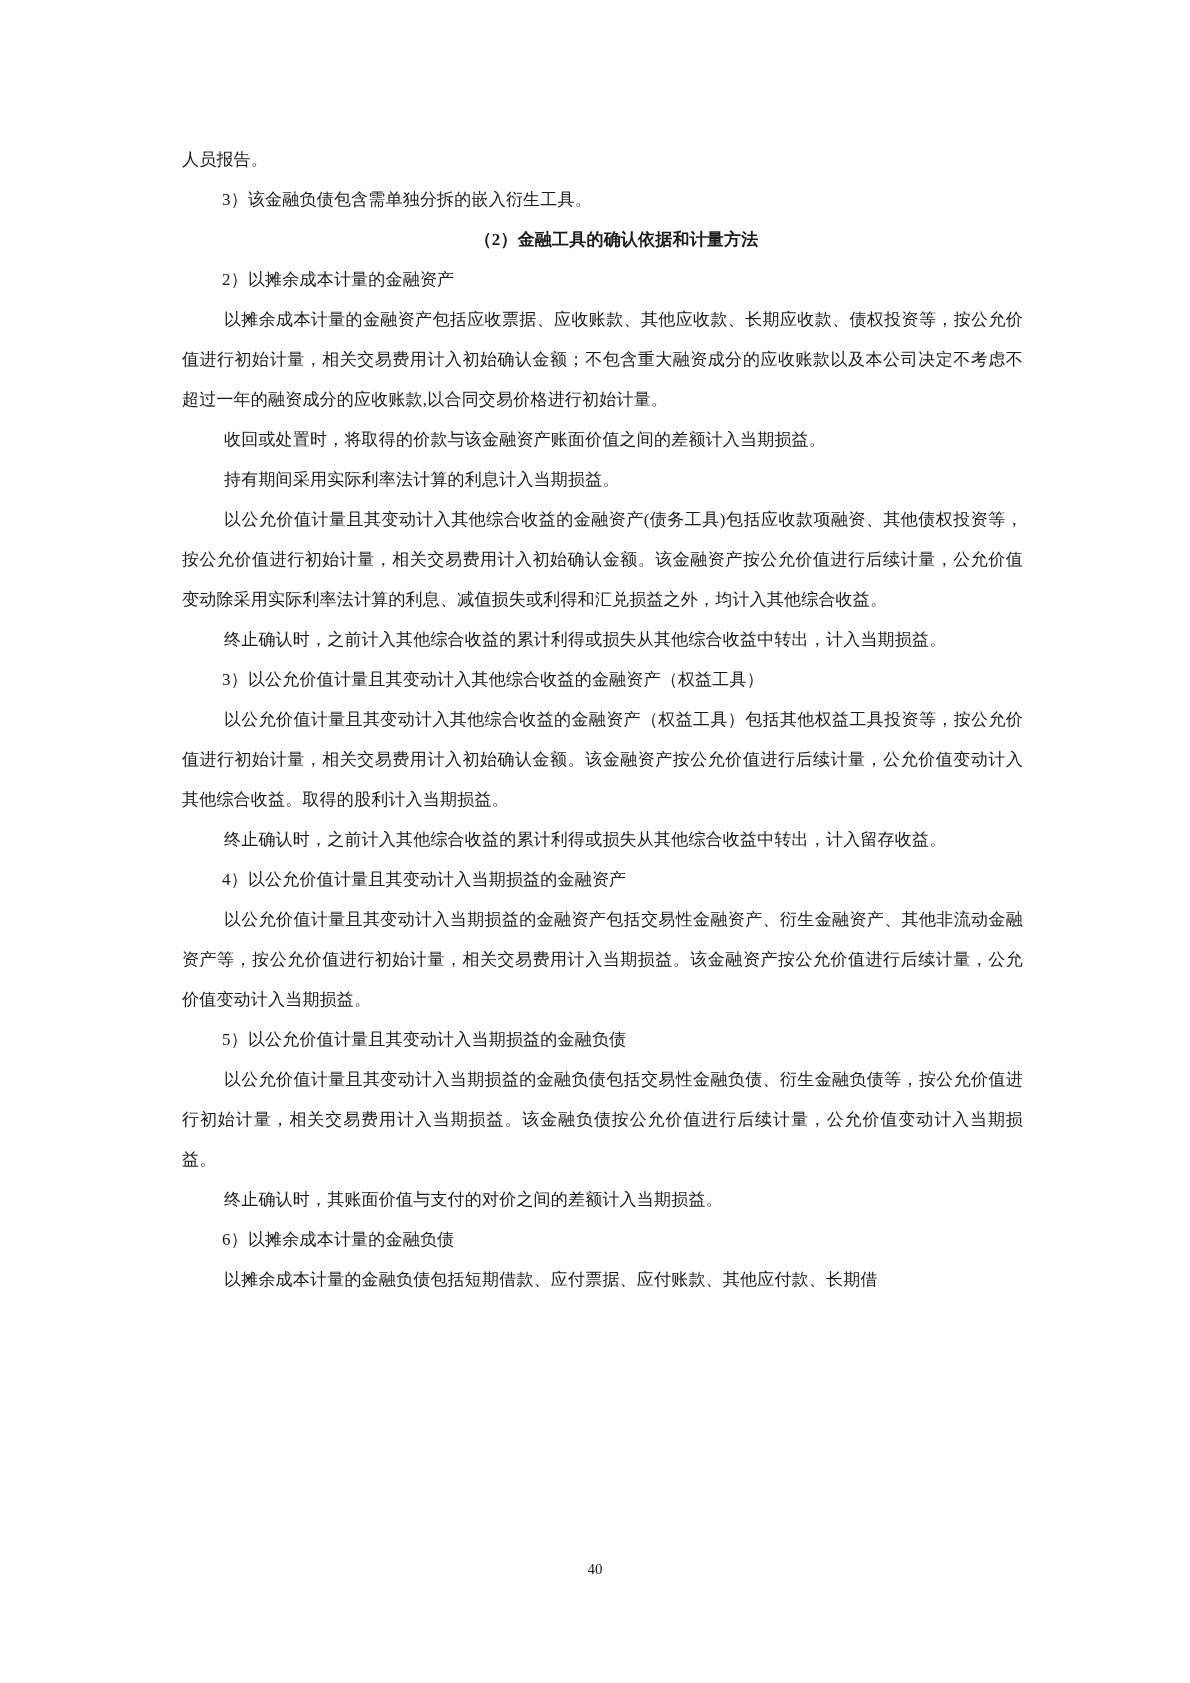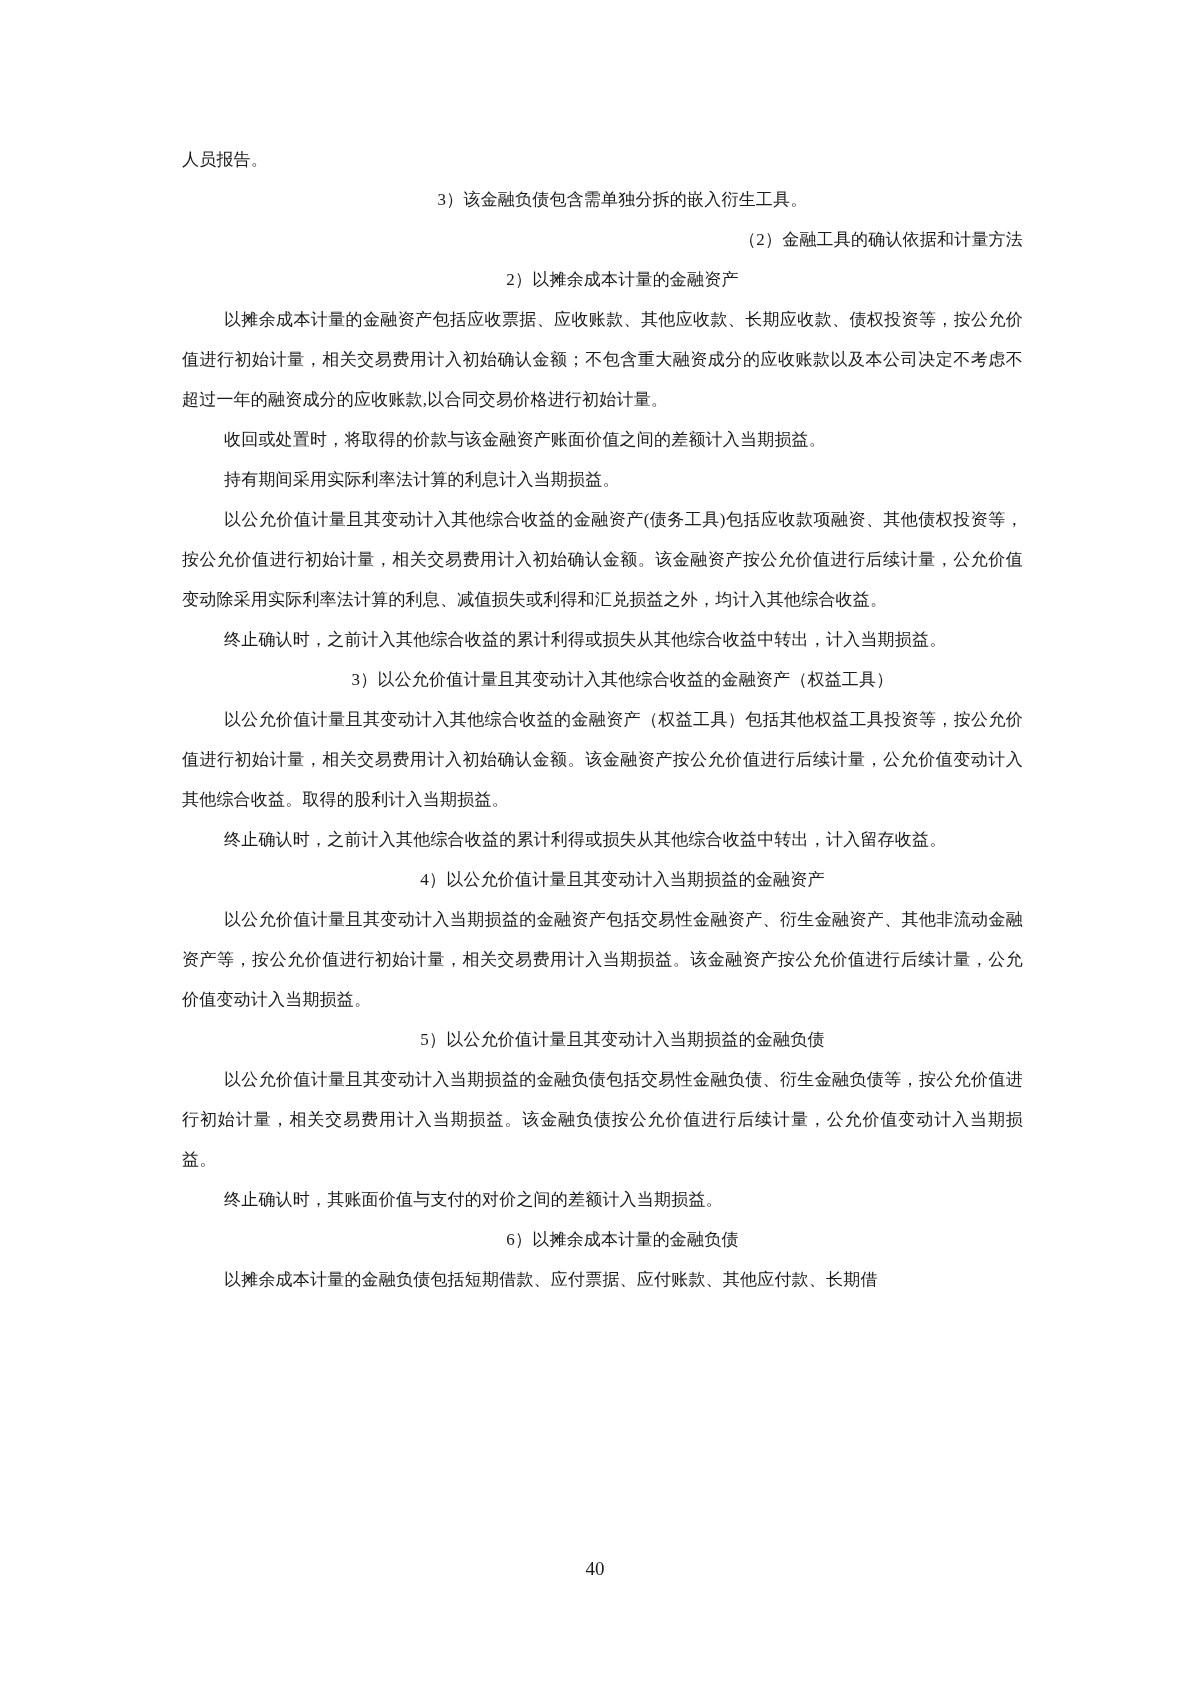--- a/index.html
+++ b/index.html
@@ -36,37 +36,37 @@
   }
   .para {
     margin: 0;
     padding: 0;
   }
   .para.plain {
     text-indent: 0;
   }
   .para.item {
     text-indent: 40px;
-    text-align: center;
+    text-align: left;
   }
   .para.heading {
     text-indent: 28px;
-    font-weight: normal;
-    text-align: right;
+    font-weight: bold;
+    text-align: center;
   }
   .para.body {
     text-indent: 42px;
   }
   .page-number {
     position: absolute;
     left: 0;
     top: 1556px;
     width: 1190px;
     text-align: center;
-    font-size: 19px;
+    font-size: 15px;
     line-height: 26px;
     color: #1a1a1a;
     font-family: "Liberation Serif", "DejaVu Serif", serif;
   }
 </style>
 </head>
 <body>
 
 <div class="doc-page">
   <div class="doc-content">

